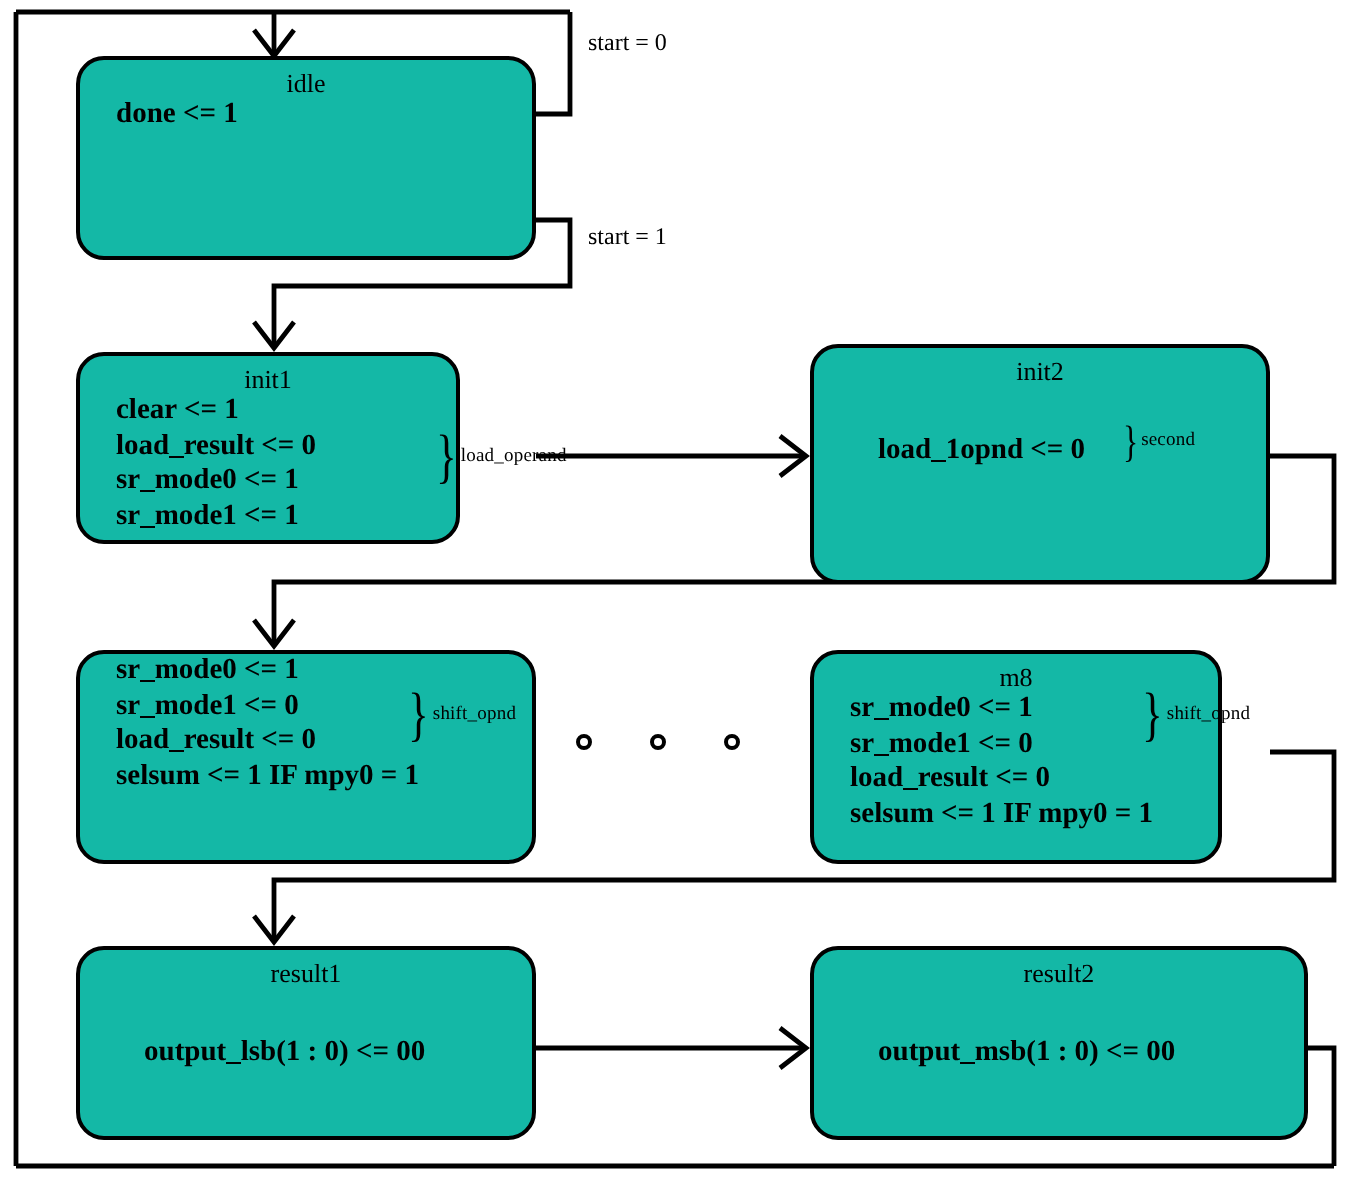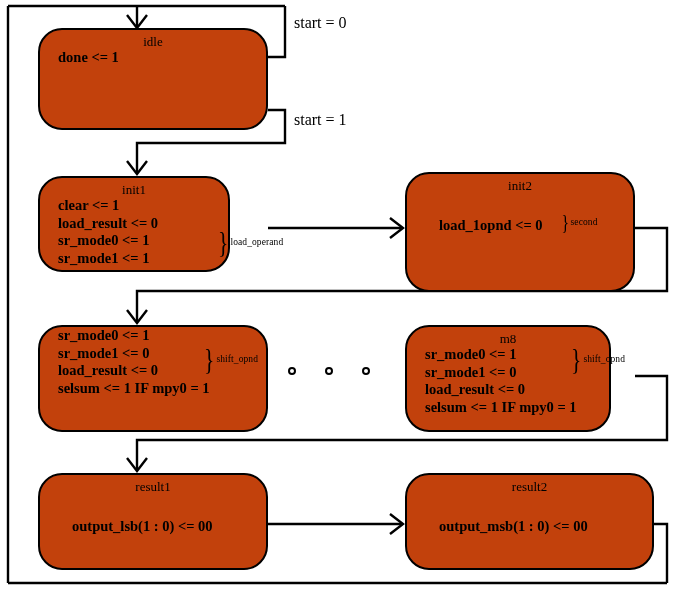--- a/index.html
+++ b/index.html
@@ -23,22 +23,22 @@
     position: absolute;
     left: 0;
     top: 0;
     width: 675px;
     height: 595px;
   }
   .state-box {
     position: absolute;
     box-sizing: border-box;
     border: 2px solid #000000;
-    border-radius: 24px;
-    background: #c2410c;
+    border-radius: 14px;
+    background: #14b8a6;
     z-index: 3;
   }
   .state-title {
     text-align: center;
     font-size: 13px;
     line-height: 15px;
     margin-top: 4px;
     white-space: nowrap;
   }
   .state-body {
@@ -69,21 +69,21 @@
     vertical-align: middle;
     transform: scaleX(0.72);
   }
   .grp-label {
     font-size: 9.5px;
     vertical-align: middle;
     letter-spacing: 0.1px;
   }
   .edge-label {
     position: absolute;
-    font-size: 16px;
+    font-size: 12px;
     white-space: nowrap;
     z-index: 4;
     font-family: Liberation Serif, serif;
   }
   .ellipsis-dot {
     position: absolute;
     width: 8px;
     height: 8px;
     box-sizing: border-box;
     border: 2px solid #000000;
@@ -137,21 +137,21 @@
         </div>
       </div>
       <div class="state-box" style="left: 38px; top: 176px; width: 192px; height: 96px;">
         <div class="state-title">init1</div>
         <div class="state-body">
           <div class="line-row">clear &lt;= 1</div>
           <div class="line-row">load_result &lt;= 0</div>
           <div class="line-row">sr_mode0 &lt;= 1</div>
           <div class="line-row">sr_mode1 &lt;= 1</div>
         </div>
-        <div class="grp" style="left: 176px; top: 54px;"><span class="brace" style="font-size: 30px;">}</span><span class="grp-label">load_operand</span></div>
+        <div class="grp" style="left: 176px; top: 42px;"><span class="brace" style="font-size: 30px;">}</span><span class="grp-label">load_operand</span></div>
       </div>
       <div class="state-box" style="left: 405px; top: 172px; width: 230px; height: 120px;">
         <div class="state-title">init2</div>
         <div class="state-body centered" style="margin-top: 24px;">
           <div class="line-row">load_1opnd &lt;= 0</div>
         </div>
         <div class="grp" style="left: 153px; top: 38px;"><span class="brace" style="font-size: 22px;">}</span><span class="grp-label">second</span></div>
       </div>
       <div class="state-box" style="left: 38px; top: 325px; width: 230px; height: 107px;">
         <div class="state-body">

